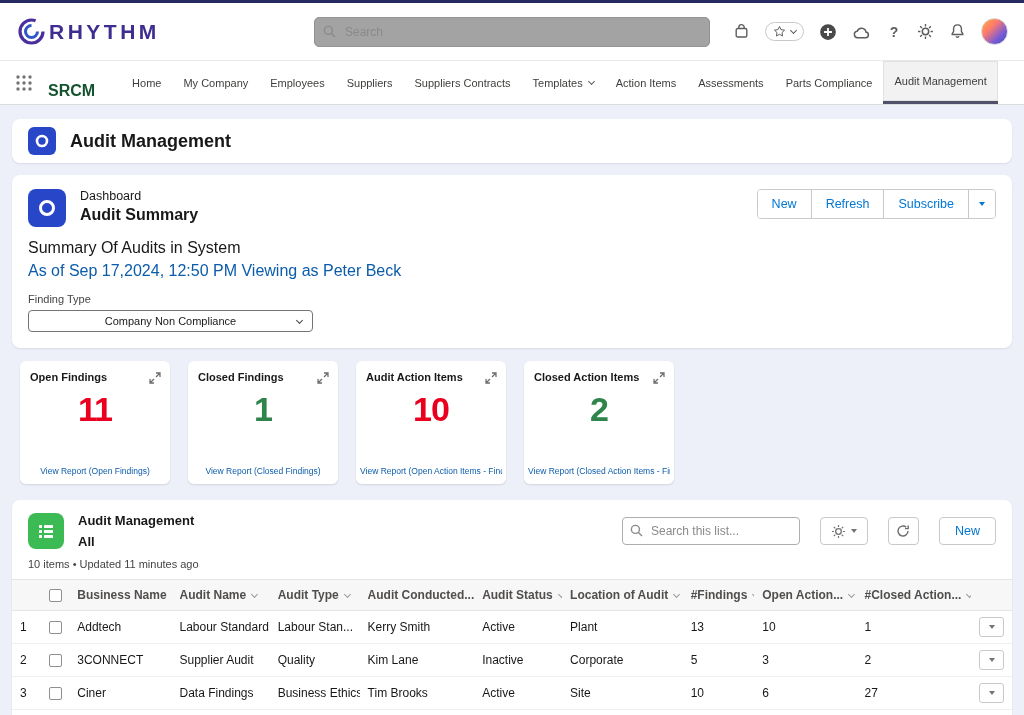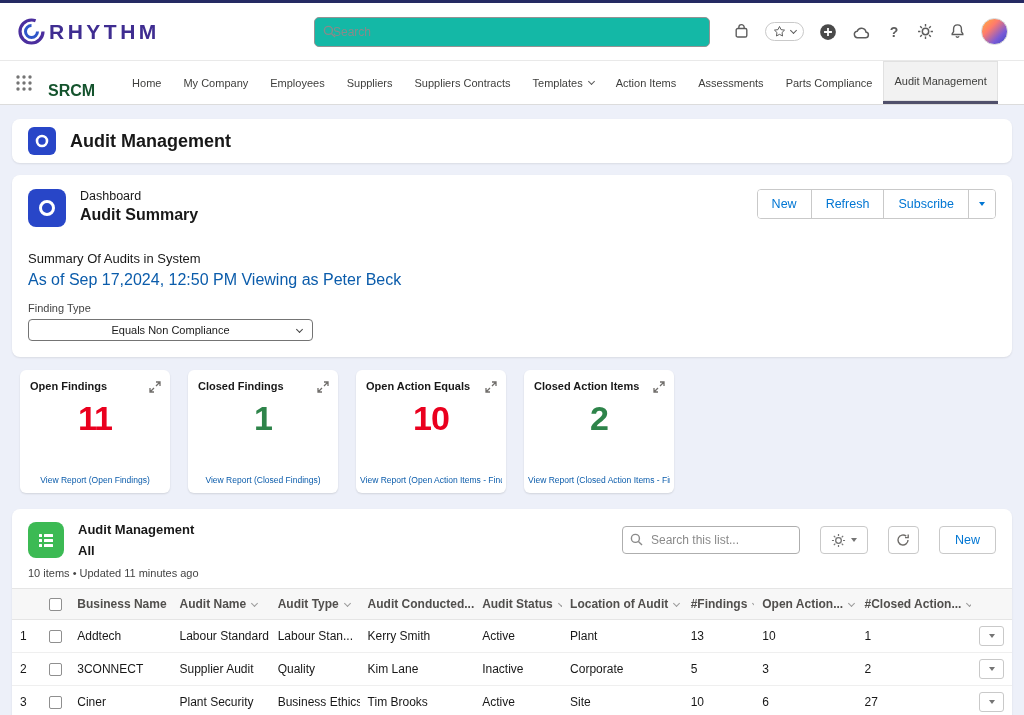--- a/index.html
+++ b/index.html
@@ -5,21 +5,21 @@
   *{margin:0;padding:0;box-sizing:border-box}
   html,body{width:1024px;height:715px;overflow:hidden}
   body{font-family:"Liberation Sans",sans-serif;background:#edf0f9;color:#181818;position:relative}
 
   .topstrip{height:3px;background:#252a63}
   
   .ghdr{height:58px;background:#fff;display:flex;align-items:center;padding:0 16px;position:relative;border-bottom:1px solid #e9e9e9}
   .brand{display:flex;align-items:center;gap:2px}
   .brand-name{font-size:21px;font-weight:bold;letter-spacing:3.5px;color:#3f2d91}
   .gsearch{position:absolute;left:50%;transform:translateX(-50%);top:14px;width:396px;height:30px}
-  .gsearch input{width:100%;height:100%;border:1px solid #939393;border-radius:5px;padding:0 10px 0 18px;font-size:12px;color:#444;outline:none;font-family:"Liberation Sans",sans-serif;background:#14b8a6}
+  .gsearch input{width:100%;height:100%;border:1px solid #939393;border-radius:5px;padding:0 10px 0 30px;font-size:12px;color:#444;outline:none;font-family:"Liberation Sans",sans-serif;background:#a3a3a3}
   .gsearch input::placeholder{color:#8a8a8a}
   .gsearch .mag{position:absolute;left:9px;top:8px}
   .hicons{margin-left:auto;display:flex;align-items:center;gap:15px}
   .hicon{display:flex;align-items:center;justify-content:center;cursor:pointer}
   .favpill{border:1px solid #c9c9c9;border-radius:12px;padding:2px 7px;display:flex;align-items:center;gap:5px;color:#5c5c5c}
   .avatar{width:27px;height:27px;border-radius:50%;background:linear-gradient(135deg,#ffb03a 0%,#ff7b6b 35%,#7b5bd6 70%,#3a49c4 100%);border:1px solid #d7d7d7}
 
   
   .nav{height:44px;background:#fff;display:flex;align-items:stretch;padding:0 14px;border-bottom:1px solid #dcdcdc}
   .waffle{align-self:center;cursor:pointer;display:flex}
@@ -45,21 +45,21 @@
   
   .dash{padding:14px 16px 16px;margin-bottom:13px}
   .dash-top{display:flex;align-items:flex-start}
   .dash-meta{margin-left:14px}
   .kicker{font-size:12.5px;color:#181818}
   .dash-title{font-size:16px;font-weight:bold;margin-top:3px}
   .btngroup{margin-left:auto;display:flex;border:1px solid #c9c9c9;border-radius:4px;overflow:hidden;height:30px}
   .gbtn{background:#fff;border:none;border-left:1px solid #c9c9c9;padding:0 14px;font-size:12.5px;color:#0176d3;font-family:"Liberation Sans",sans-serif;cursor:pointer;display:flex;align-items:center}
   .btngroup .gbtn:first-child{border-left:none}
   .gbtn.ddbtn{padding:0 10px}
-  .desc{font-size:13px;margin-top:24px}
+  .desc{font-size:16px;margin-top:12px}
   .asof{font-size:16px;color:#0b5cab;margin-top:5px;cursor:pointer}
   .flabel{font-size:11px;color:#444;margin-top:13px}
   .fselect{width:285px;height:22px;border:1px solid #747474;border-radius:4px;display:flex;align-items:center;justify-content:center;font-size:11px;color:#181818;margin-top:5px;position:relative;background:#fff;cursor:pointer}
   .fselect .chev{position:absolute;right:10px;color:#444}
 
   
   .metrics{display:flex;gap:18px;margin:0 0 16px 8px}
   .mcard{width:150px;height:123px;background:#fff;border-radius:6px;box-shadow:0 1px 2px rgba(0,0,0,.12);position:relative;padding:10px 10px}
   .mtitle{font-size:11px;font-weight:bold;color:#181818;max-width:115px}
   .expand{position:absolute;top:9px;right:9px;cursor:pointer}
@@ -246,21 +246,21 @@
           <button class="gbtn">Subscribe</button>
           <button class="gbtn ddbtn">
             <span class="tri"></span>
           </button>
         </div>
     </div>
     <div class="desc">Summary Of Audits in System</div>
     <div class="asof">As of Sep 17,2024, 12:50 PM Viewing as Peter Beck</div>
     <div class="flabel">Finding Type</div>
     <div class="fselect">
-      <span>Equals Non Compliance</span>
+      <span>Company Non Compliance</span>
       <span class="chev"></span>
     </div>
   </div>
 
   <div class="metrics">
 
   <div class="mcard">
         <div class="mtitle">Open Findings</div>
         <span class="expand"><svg width="12" height="12" viewBox="0 0 12 12">
             <path d="M7 1h4v4M11 1 7 5M5 11H1V7M1 11l4-4" fill="none" stroke="#706e6b" stroke-width="1.3"></path>
@@ -270,21 +270,21 @@
       </div>
       <div class="mcard">
         <div class="mtitle">Closed Findings</div>
         <span class="expand"><svg width="12" height="12" viewBox="0 0 12 12">
             <path d="M7 1h4v4M11 1 7 5M5 11H1V7M1 11l4-4" fill="none" stroke="#706e6b" stroke-width="1.3"></path>
           </svg></span>
         <div class="mvalue" style="color: rgb(46, 132, 74);">1</div>
         <div class="mlink">View Report (Closed Findings)</div>
       </div>
       <div class="mcard">
-        <div class="mtitle">Open Action Equals</div>
+        <div class="mtitle">Audit Action Items</div>
         <span class="expand"><svg width="12" height="12" viewBox="0 0 12 12">
             <path d="M7 1h4v4M11 1 7 5M5 11H1V7M1 11l4-4" fill="none" stroke="#706e6b" stroke-width="1.3"></path>
           </svg></span>
         <div class="mvalue" style="color: rgb(234, 0, 30);">10</div>
         <div class="mlink">View Report (Open Action Items - Findings)</div>
       </div>
       <div class="mcard">
         <div class="mtitle">Closed Action Items</div>
         <span class="expand"><svg width="12" height="12" viewBox="0 0 12 12">
             <path d="M7 1h4v4M11 1 7 5M5 11H1V7M1 11l4-4" fill="none" stroke="#706e6b" stroke-width="1.3"></path>
@@ -428,21 +428,21 @@
             <td class="action-col">
               <button class="rowbtn">
                 <span class="tri"></span>
               </button>
             </td>
           </tr>
           <tr class="row">
             <td class="num-col">3</td>
             <td class="check-col"><span class="checkbox"></span></td>
             <td>Ciner</td>
-            <td>Plant Security</td>
+            <td>Data Findings</td>
             <td>Business Ethics</td>
             <td>Tim Brooks</td>
             <td>Active</td>
             <td>Site</td>
             <td>10</td>
             <td>6</td>
             <td>27</td>
             <td class="action-col">
               <button class="rowbtn">
                 <span class="tri"></span>

